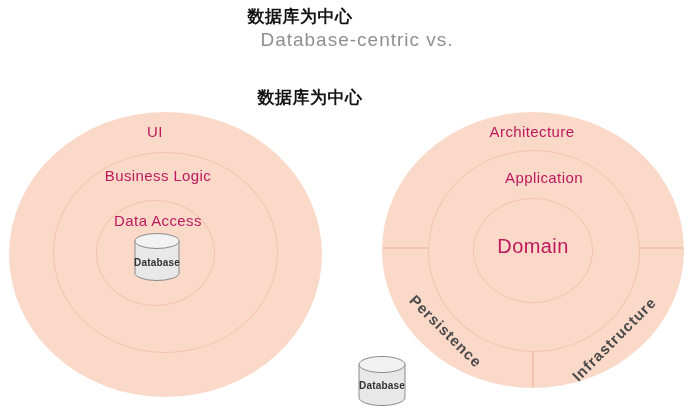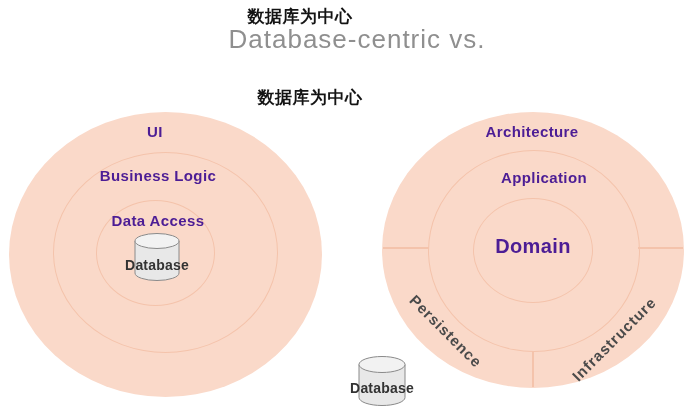--- a/index.html
+++ b/index.html
@@ -18,38 +18,38 @@
     font-weight:600;
     color:#141414;
     white-space:nowrap;
     letter-spacing:0.5px;
   }
   .main-title{
     position:absolute;
     left:357px;top:25px;
     transform:translateX(-50%);
     text-align:right;
-    font-size:26px;
+    font-size:19px;
     line-height:29px;
     font-weight:400;
     color:#8f8f8f;
     letter-spacing:1px;
     white-space:nowrap;
   }
   
   .ellipse{position:absolute;border-radius:50%;box-sizing:border-box;}
   .fill{background:#fad9c9;}
   .ring{border:1.5px solid #f4c3ab;}
   
   .lbl{
     position:absolute;
     transform:translateX(-50%);
     font-size:15px;
-    font-weight:700;
-    color:#4c1d95;
+    font-weight:400;
+    color:#be185d;
     letter-spacing:0.4px;
     white-space:nowrap;
   }
   .lbl-rot45{
     position:absolute;
     transform:translate(-50%,-50%) rotate(45deg);
     font-size:15px;font-weight:700;color:#4a4a4a;
     letter-spacing:1px;white-space:nowrap;
   }
   .lbl-rot-45{
@@ -58,21 +58,21 @@
     font-size:15px;font-weight:700;color:#4a4a4a;
     letter-spacing:1px;white-space:nowrap;
   }
   .divider-h{position:absolute;height:2px;background:#f4c3ab;}
   .divider-v{position:absolute;width:2px;background:#f4c3ab;}
   
   .cyl{position:absolute;}
   .cyl-label{
     position:absolute;
     transform:translateX(-50%);
-    font-size:14px;
+    font-size:10px;
     font-weight:700;
     color:#333333;
     letter-spacing:0.2px;
     white-space:nowrap;
   }
 </style>
 </head>
 <body>
 
 <div class="stage">

